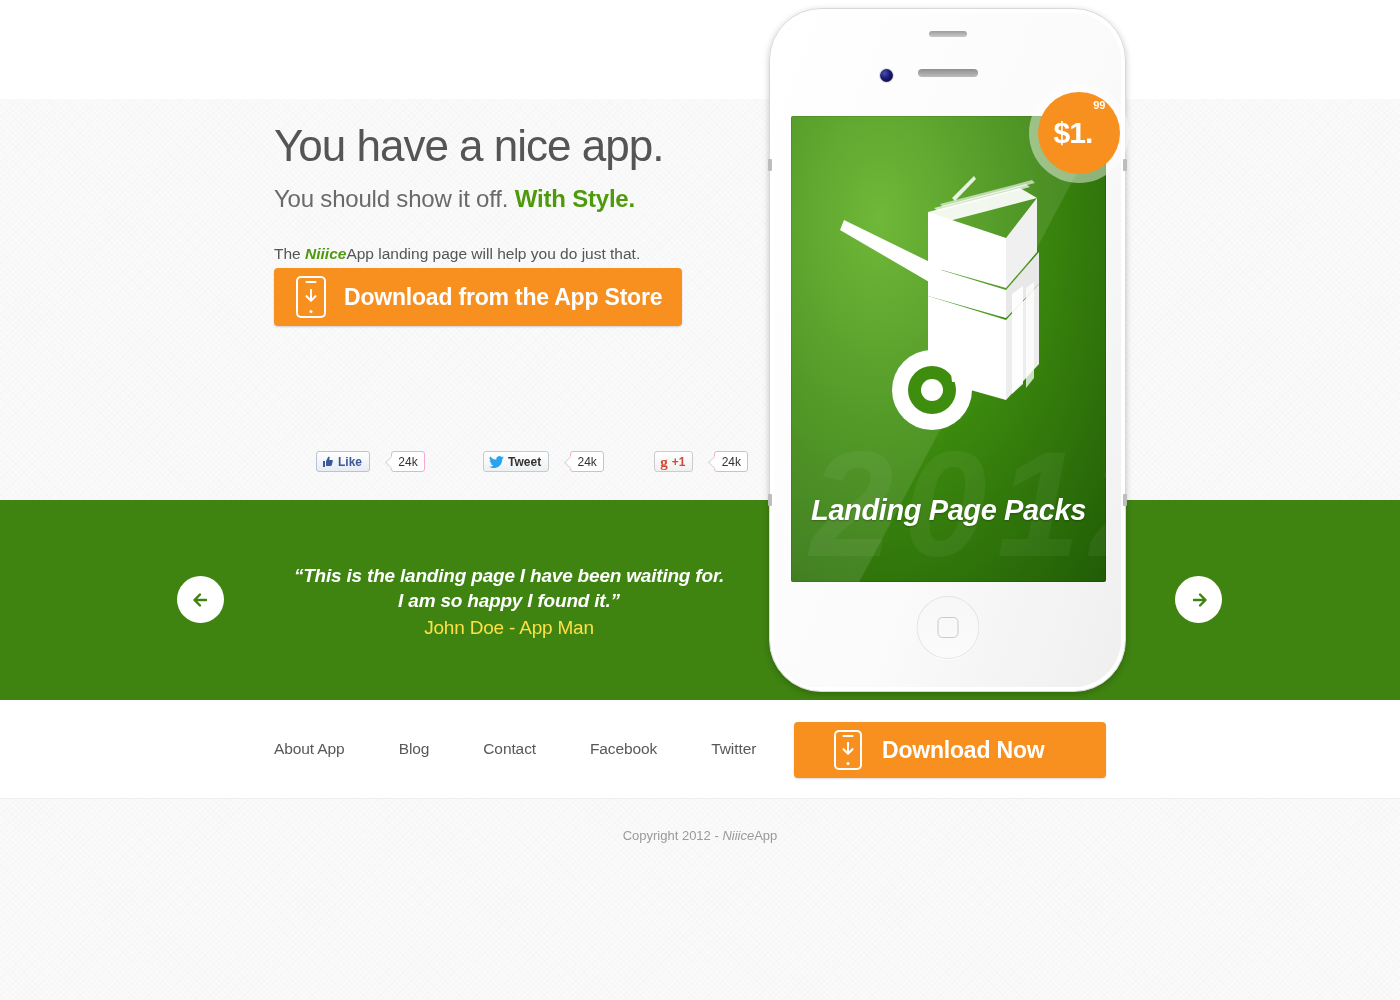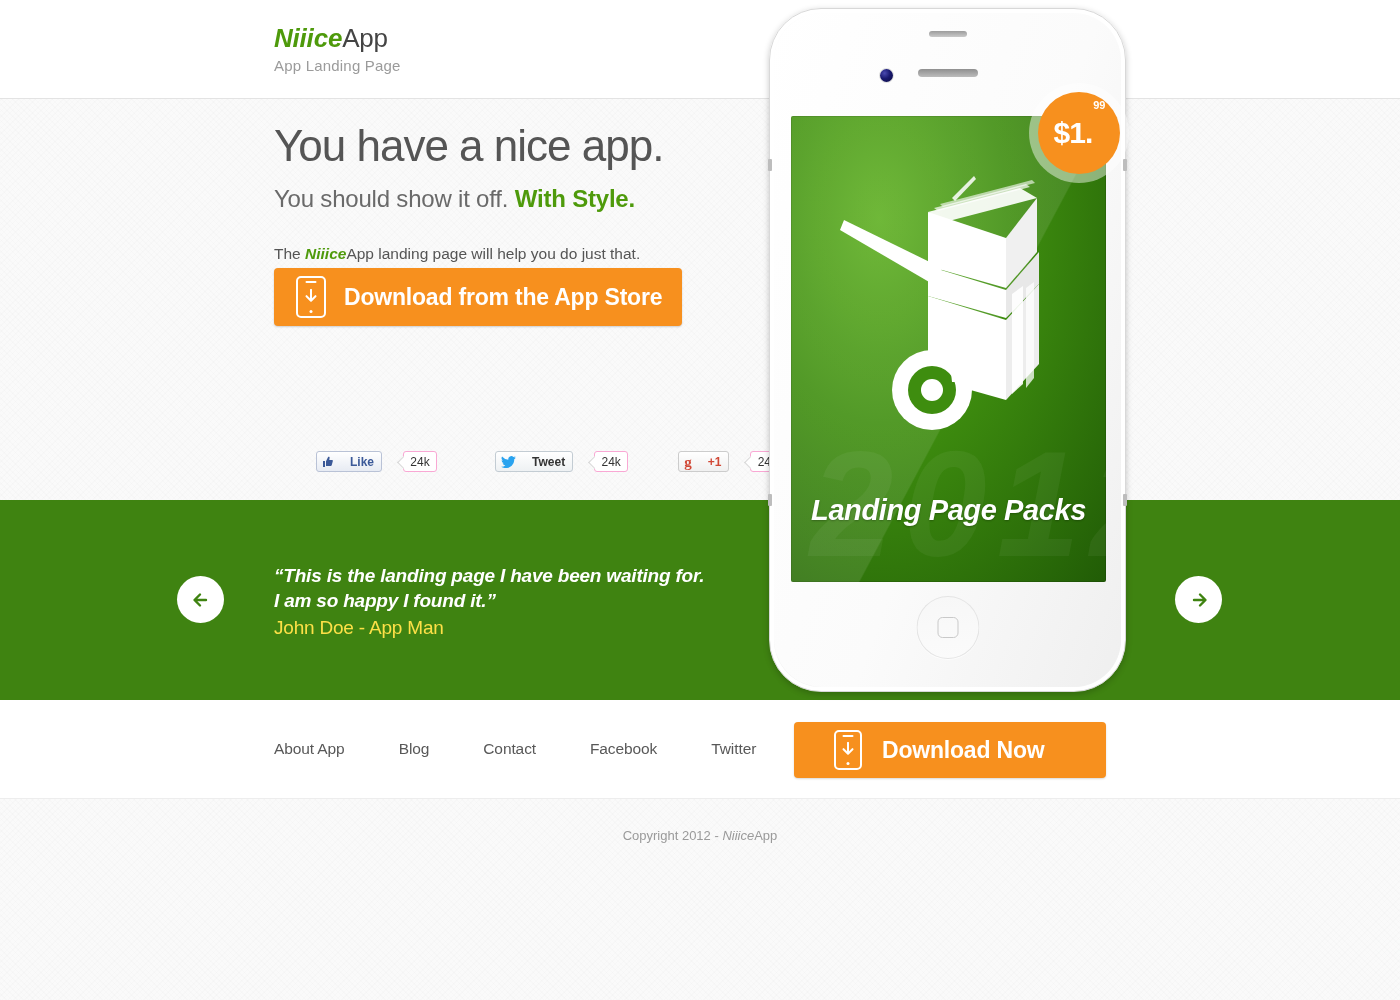--- a/index.html
+++ b/index.html
@@ -77,21 +77,21 @@
   }
   .phone-ico .arrow {
     position: absolute; left: 50%; top: 50%; transform: translate(-50%,-52%);
     width: 14px; height: 16px;
   }
 
   
   .social { position: absolute; left: 316px; top: 451px; display: flex; align-items: center; }
   .sgroup { display: flex; align-items: center; }
   .sbtn {
-    height: 21px; display: flex; align-items: center; gap: 16px;
+    height: 21px; display: flex; align-items: center; gap: 4px;
     padding: 0 7px 0 5px;
     border: 1px solid #ccc; border-radius: 3px;
     font-size: 12px; font-weight: 700; color: #333;
     background: linear-gradient(#ffffff, #edeff3);
     cursor: pointer;
   }
   .sbtn.fb { background: linear-gradient(#ffffff,#e7ebf3); color: #3b5998; border-color: #b9c2d6; }
   .sbtn.tw { background: linear-gradient(#ffffff,#eef1f3); color: #333; border-color: #c3ccd3; }
   .sbtn.gp { background: linear-gradient(#ffffff,#f0f0f0); color: #d14836; border-color: #ccc; }
   .scount {
@@ -109,21 +109,21 @@
   .gap1 { width: 58px; } .gap2 { width: 50px; }
   .thumb-ico { width: 12px; height: 12px; }
   .tw-ico { width: 15px; height: 12px; }
   .gp-ico { font-weight: 700; font-size: 15px; color: #d14836; font-family: "Liberation Serif", serif; line-height: 12px; }
 
   
   .green-band {
     position: absolute; left: 0; top: 500px; width: 1400px; height: 200px;
     background: #3f8311;
   }
-  .quote { position: absolute; left: 274px; top: 63px; width: 470px; }
+  .quote { position: absolute; left: 274px; top: 63px; width: 470px; text-align: center; }
   .quote-text {
     color: #ffffff; font-style: italic; font-weight: 600;
     font-size: 19px; line-height: 25px; letter-spacing: -0.2px;
   }
   .quote-author {
     color: #fde047; font-size: 19px; line-height: 26px; margin-top: 2px; letter-spacing: -0.2px;
   }
   .navarrow {
     position: absolute; top: 76px; width: 47px; height: 47px;
     background: #ffffff; border-radius: 50%;
@@ -245,28 +245,20 @@
     position: absolute; right: 8px; bottom: 14px;
     font-size: 29px; font-weight: 700; color: #3c3c3c;
     font-family: "DejaVu Sans", sans-serif; letter-spacing: 0px;
   }
 </style>
 </head>
 <body>
 
 <div class="page">
 
-  <div class="header">
-    <div class="logo">
-      <div class="logo-title">
-        <span class="nii">Niiice</span><span class="app">App</span>
-      </div>
-      <div class="logo-sub">App Landing Page</div>
-    </div>
-  </div>
 
   <div class="hero tex">
     <div class="hero-inner">
       <h1 class="headline">You have a nice app.</h1>
       <div class="subhead">
         <span>You should show it off. </span><span class="style">With Style.</span>
       </div>
       <div class="body-copy">
         <div><span>The </span><span class="nii">Niiice</span><span>App landing page will help you do just that.</span></div>
         <div>This is where you would enter your real app description.</div>

